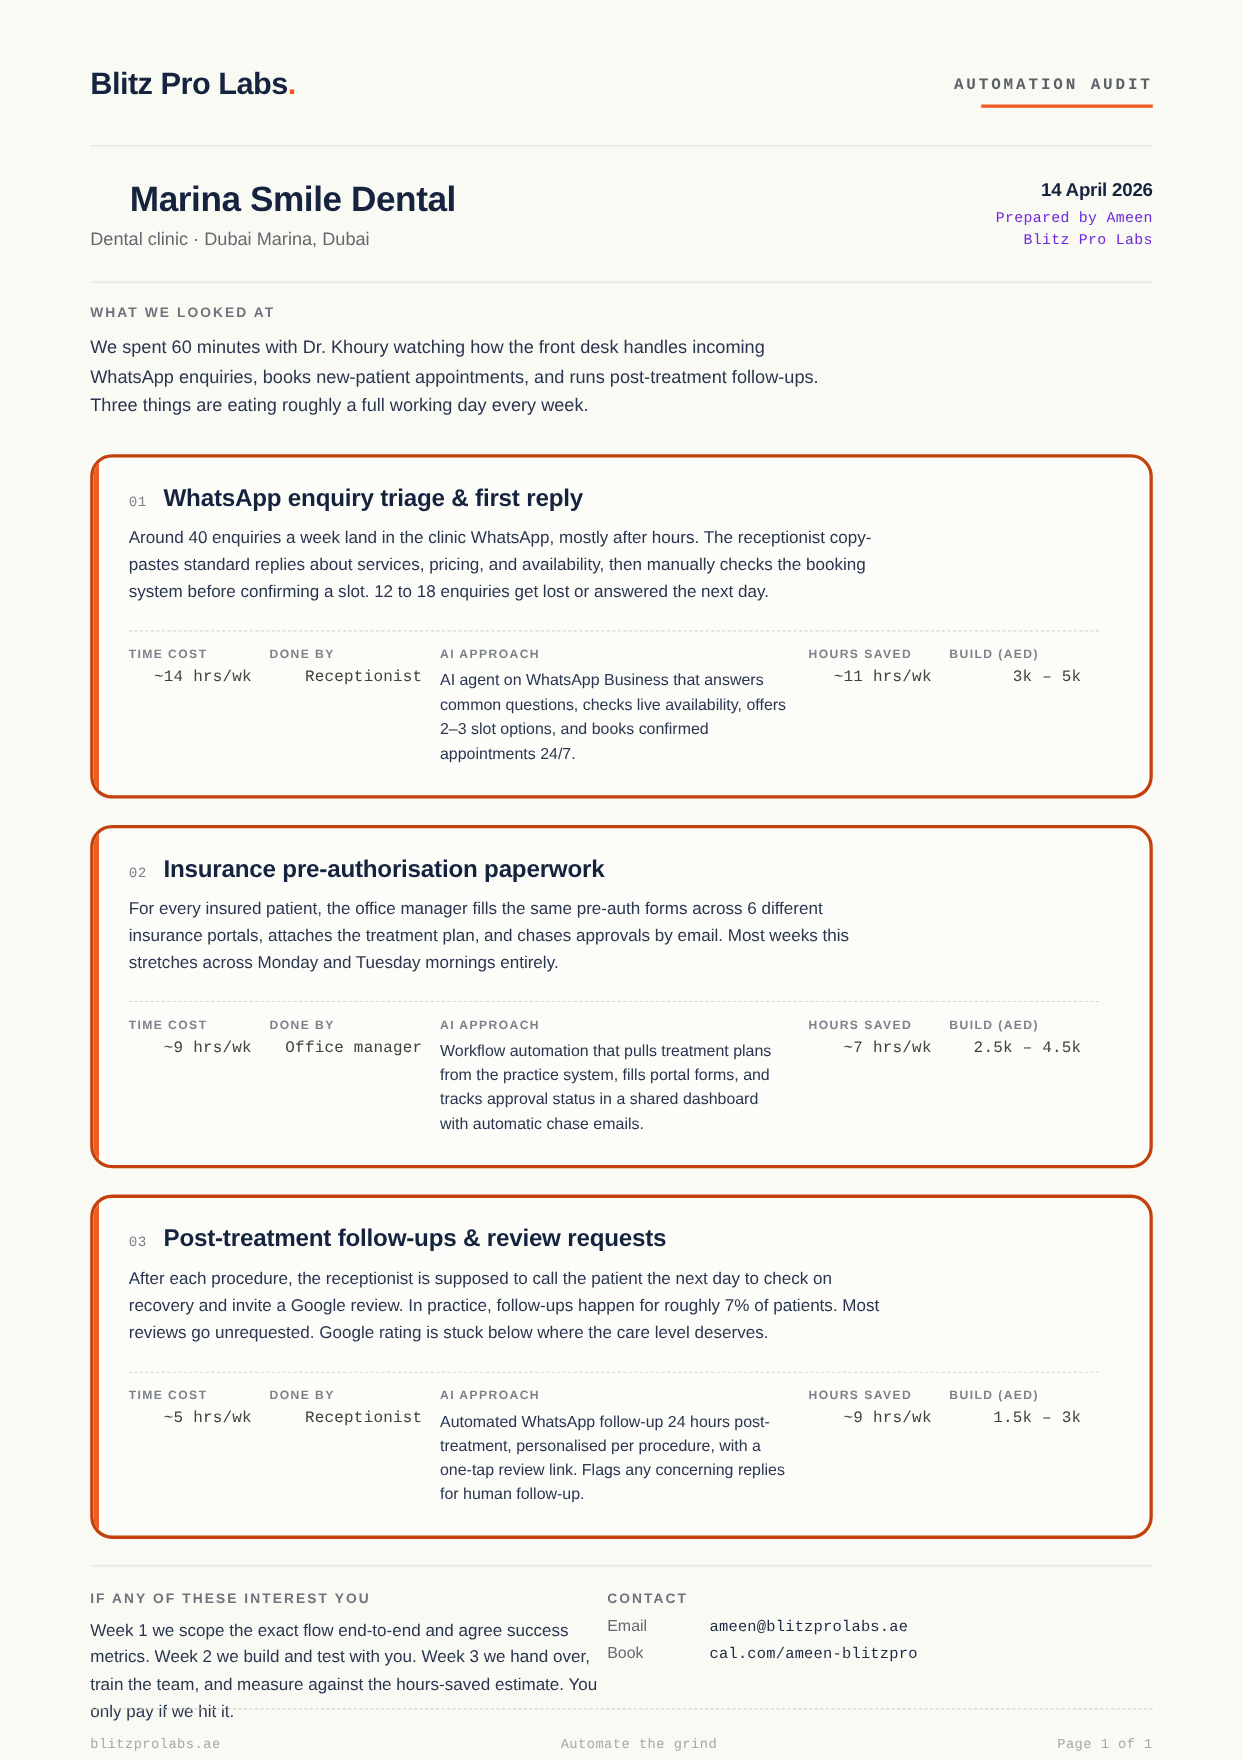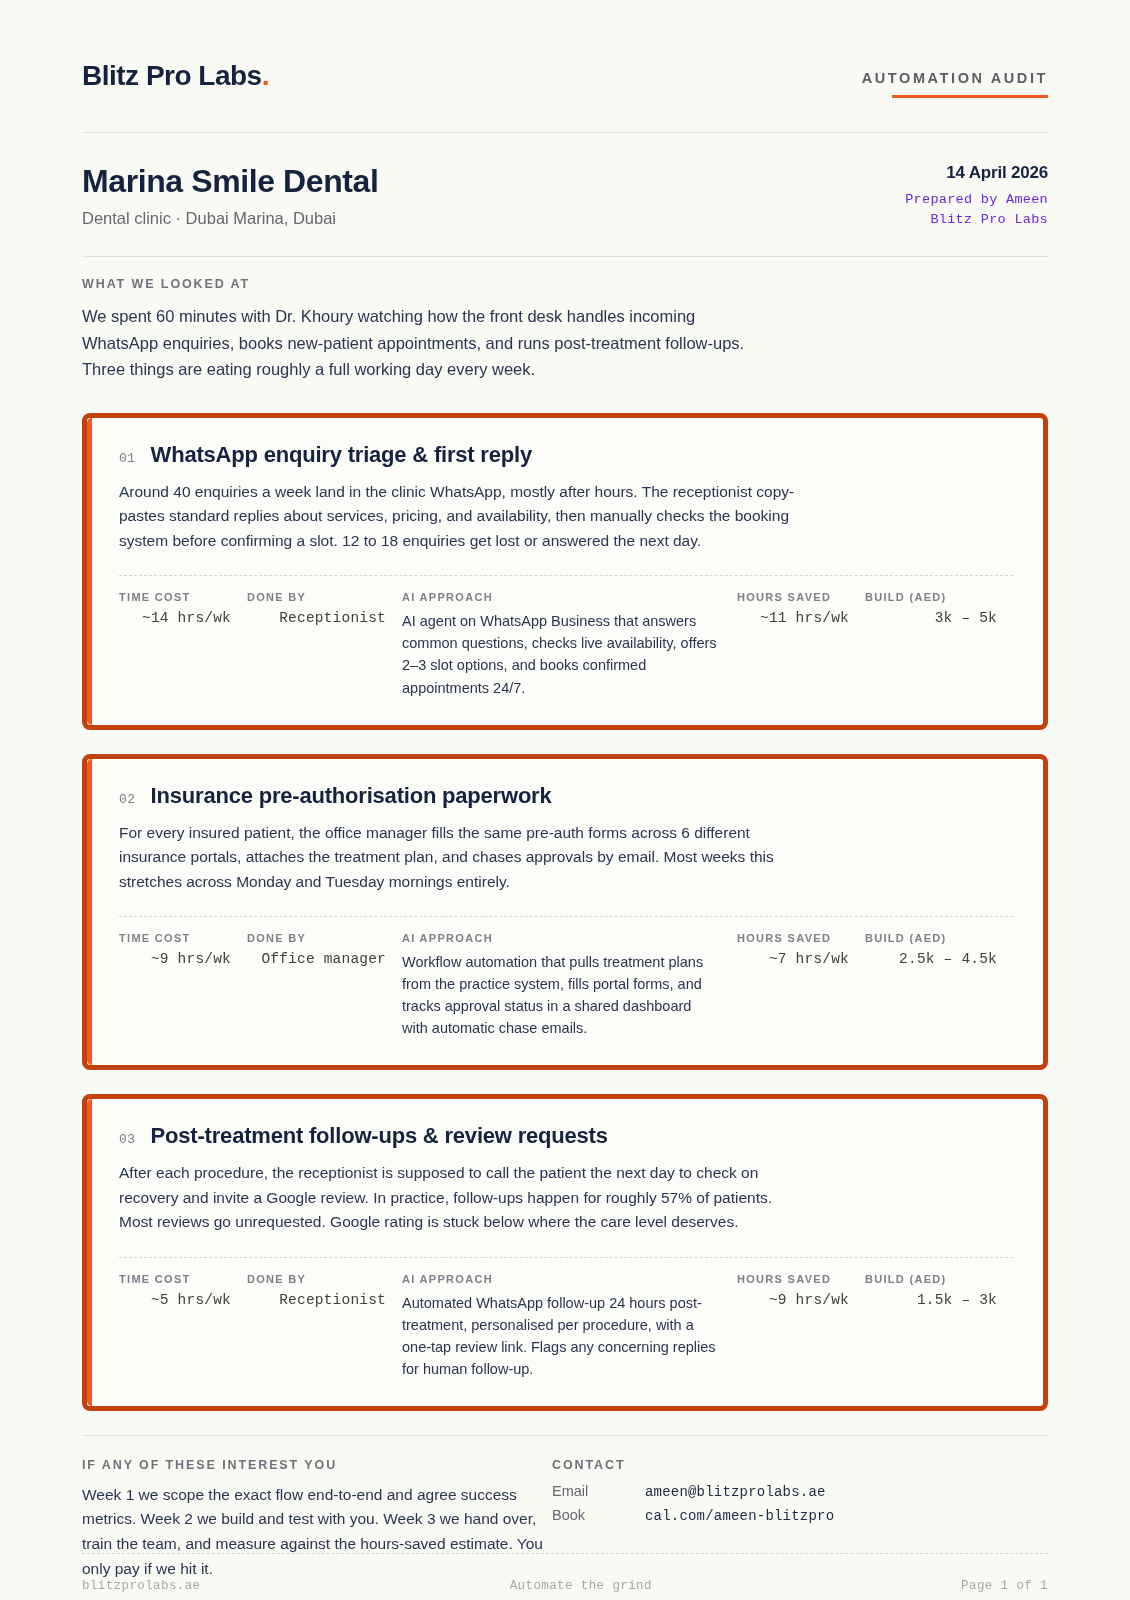--- a/index.html
+++ b/index.html
@@ -29,21 +29,21 @@
   }
   .logo {
     font-size: 28px;
     font-weight: bold;
     letter-spacing: -0.5px;
     color: #16233F;
     line-height: 1;
   }
   .logo .dot { color: #F05A23; }
 
-  .audit-tag-wrap { text-align: right; padding-top: 8px; }
+  .audit-tag-wrap { text-align: right; padding-top: 8px; font-family: Liberation Mono, monospace; }
   .audit-tag {
     font-size: 14.5px;
     letter-spacing: 2.6px;
     font-weight: bold;
     color: #5B5F66;
   }
   .audit-rule {
     height: 3px;
     width: 156px;
     background: #F05A23;
@@ -64,20 +64,21 @@
     align-items: flex-start;
     padding-top: 30px;
     padding-bottom: 28px;
   }
   .client-name {
     font-size: 32px;
     font-weight: bold;
     letter-spacing: -0.4px;
     color: #16233F;
     line-height: 1.15;
+    margin-left: 36px;
   }
   .client-sub {
     font-size: 16.5px;
     color: #64686F;
     margin-top: 9px;
   }
   .meta { text-align: right; }
   .meta-date {
     font-size: 17px;
     font-weight: bold;
@@ -111,23 +112,23 @@
     max-width: 680px;
     margin-top: 12px;
   }
 
   
   .cards { margin-top: 30px; }
 
   .card {
     position: relative;
     background: #FCFCF8;
-    border: 5px solid #c2410c;
-    border-radius: 8px;
-    padding: 24px 30px 26px 32px;
+    border: 3px solid #c2410c;
+    border-radius: 20px;
+    padding: 24px 46px 26px 32px;
     margin-bottom: 24px;
     overflow: hidden;
   }
   .card::before {
     content: "";
     position: absolute;
     left: 0; top: 0; bottom: 0;
     width: 5px;
     background: #F05A23;
     border-top-left-radius: 8px;
@@ -355,21 +356,21 @@
           <div class="metric-value-mono">2.5k – 4.5k</div>
         </div>
       </div>
     </div>
 
     <div class="card">
       <div class="card-head">
         <span class="card-num">03</span>
         <span class="card-title">Post-treatment follow-ups &amp; review requests</span>
       </div>
-      <div class="card-desc">After each procedure, the receptionist is supposed to call the patient the next day to check on recovery and invite a Google review. In practice, follow-ups happen for roughly 57% of patients. Most reviews go unrequested. Google rating is stuck below where the care level deserves.</div>
+      <div class="card-desc">After each procedure, the receptionist is supposed to call the patient the next day to check on recovery and invite a Google review. In practice, follow-ups happen for roughly 7% of patients. Most reviews go unrequested. Google rating is stuck below where the care level deserves.</div>
       <div class="dashed"></div>
       <div class="metrics">
         <div class="metric m-time">
           <div class="metric-label">TIME COST</div>
           <div class="metric-value-mono">~5 hrs/wk</div>
         </div>
         <div class="metric m-done">
           <div class="metric-label">DONE BY</div>
           <div class="metric-value-mono">Receptionist</div>
         </div>

